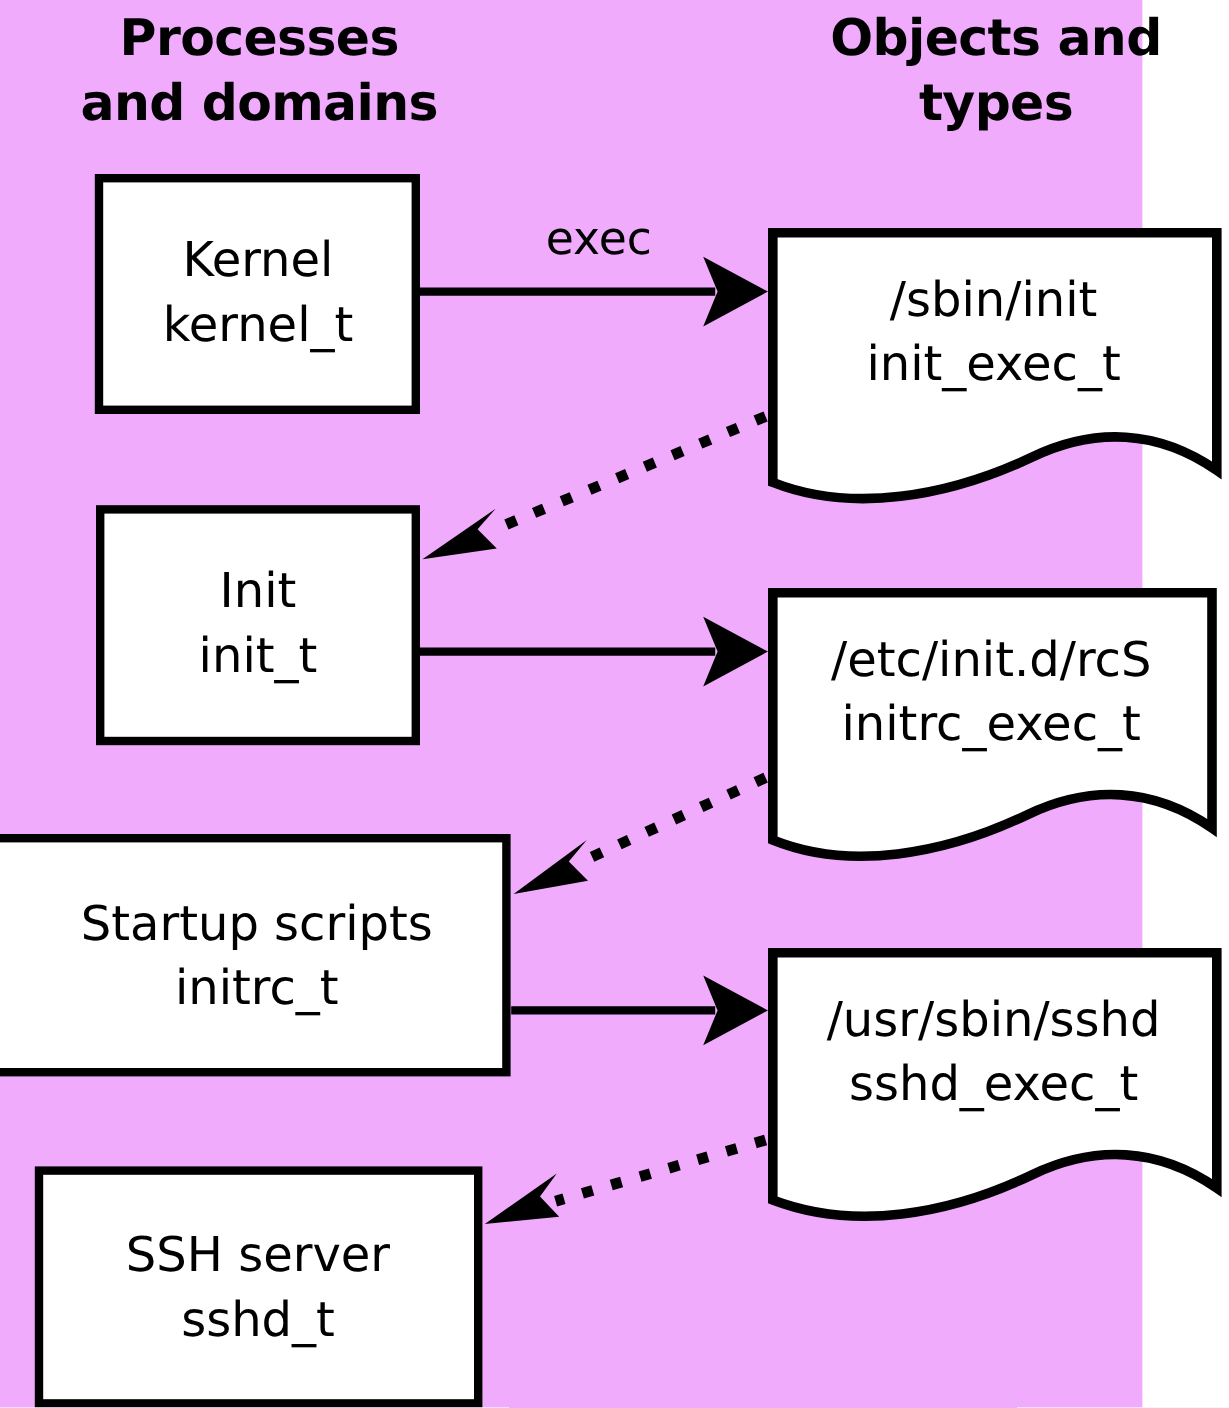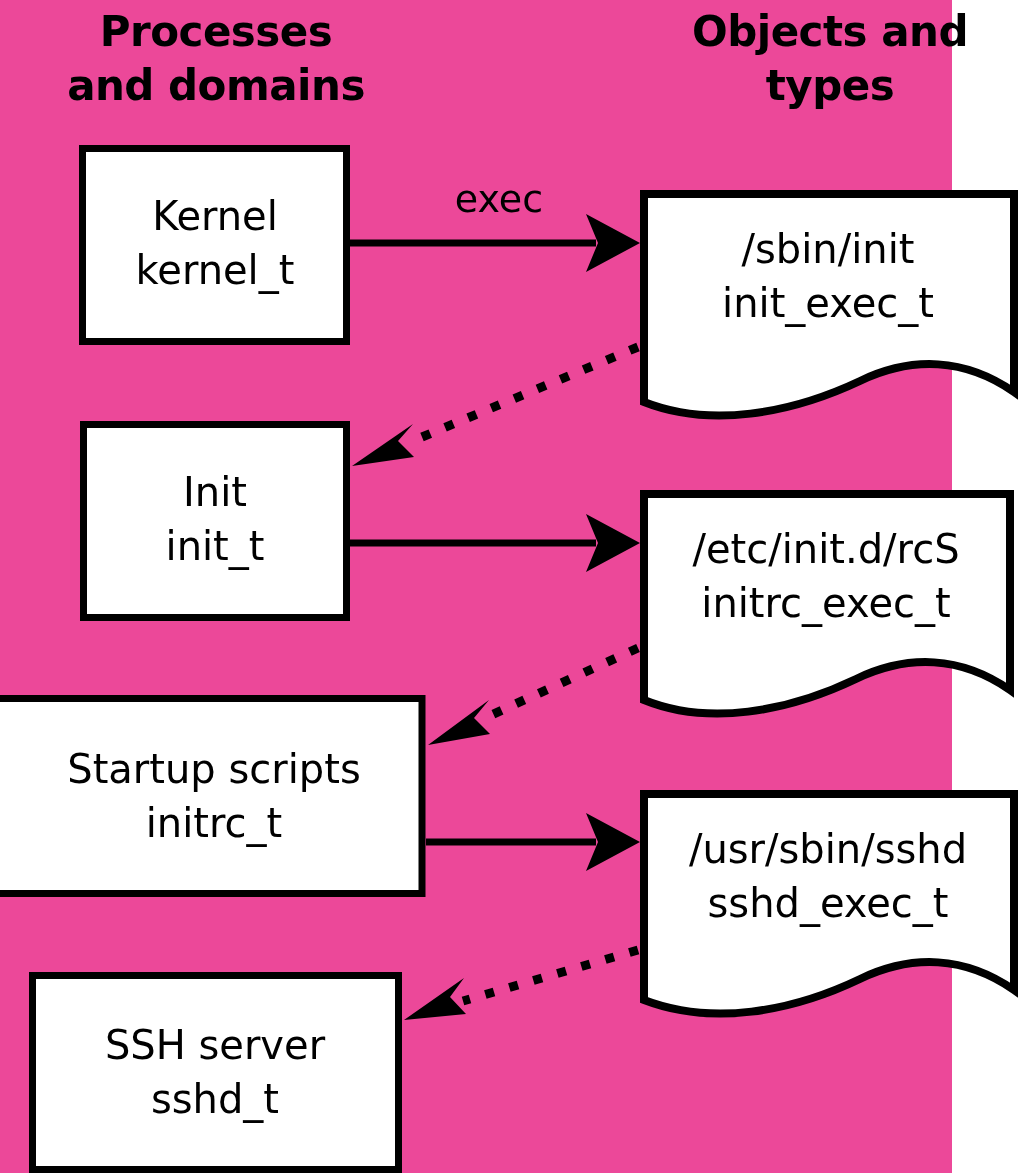--- a/index.html
+++ b/index.html
@@ -11,21 +11,21 @@
   body {
     width: 1024px;
     height: 1173px;
     overflow: hidden;
     font-family: "DejaVu Sans", "Liberation Sans", sans-serif;
   }
   #diagram-root {
     position: relative;
     width: 952px;
     height: 1173px;
-    background: #ec4899;
+    background: #f0abfc;
   }
   svg#diagram-canvas {
     position: absolute;
     top: 0;
     left: 0;
     width: 1024px;
     height: 1173px;
     display: block;
   }
   .col-header {

